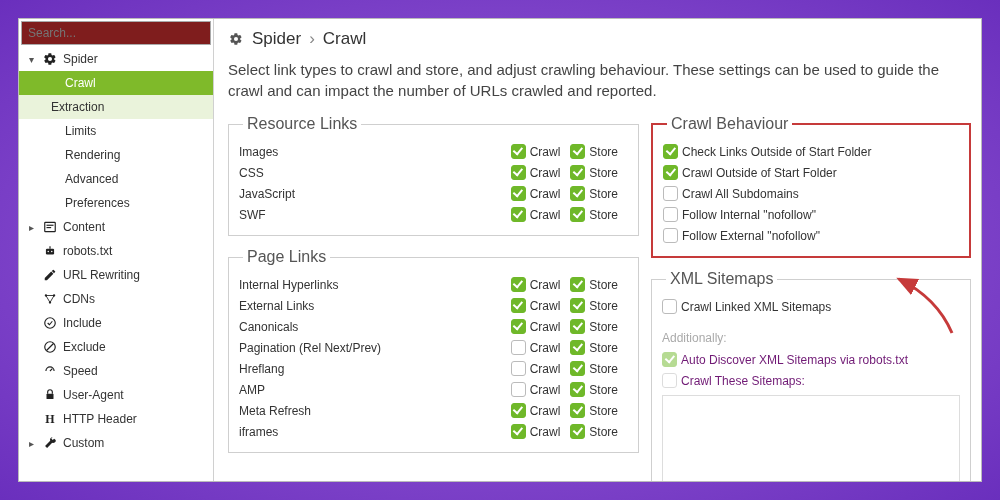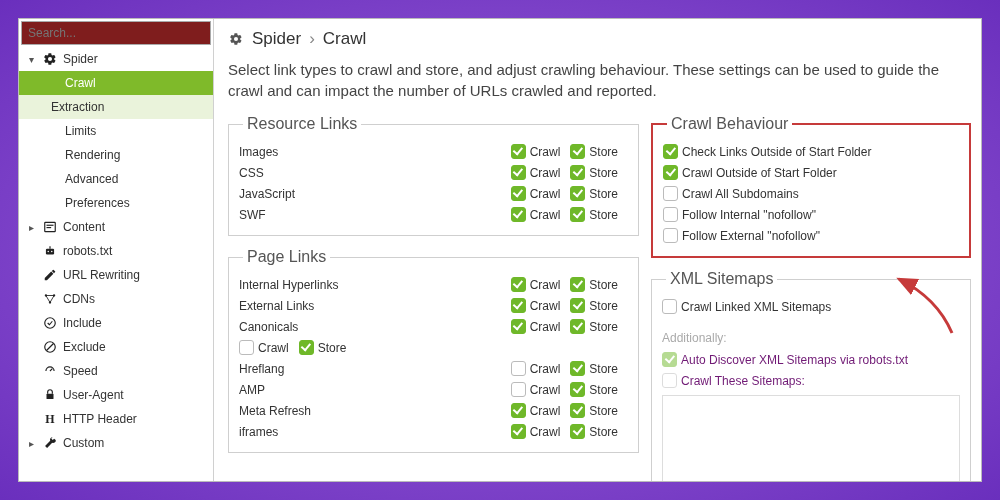--- a/index.html
+++ b/index.html
@@ -380,20 +380,21 @@
                 <span class="chklbl">Store</span>
               </div>
               <div class="row">
                 <span class="label">Canonicals</span>
                 <span class="chk on"></span>
                 <span class="chklbl">Crawl</span>
                 <span class="chk on"></span>
                 <span class="chklbl">Store</span>
               </div>
               <div class="row">
+                <span class="label">Pagination (Rel Next/Prev)</span>
                 <span class="chk "></span>
                 <span class="chklbl">Crawl</span>
                 <span class="chk on"></span>
                 <span class="chklbl">Store</span>
               </div>
               <div class="row">
                 <span class="label">Hreflang</span>
                 <span class="chk "></span>
                 <span class="chklbl">Crawl</span>
                 <span class="chk on"></span>

